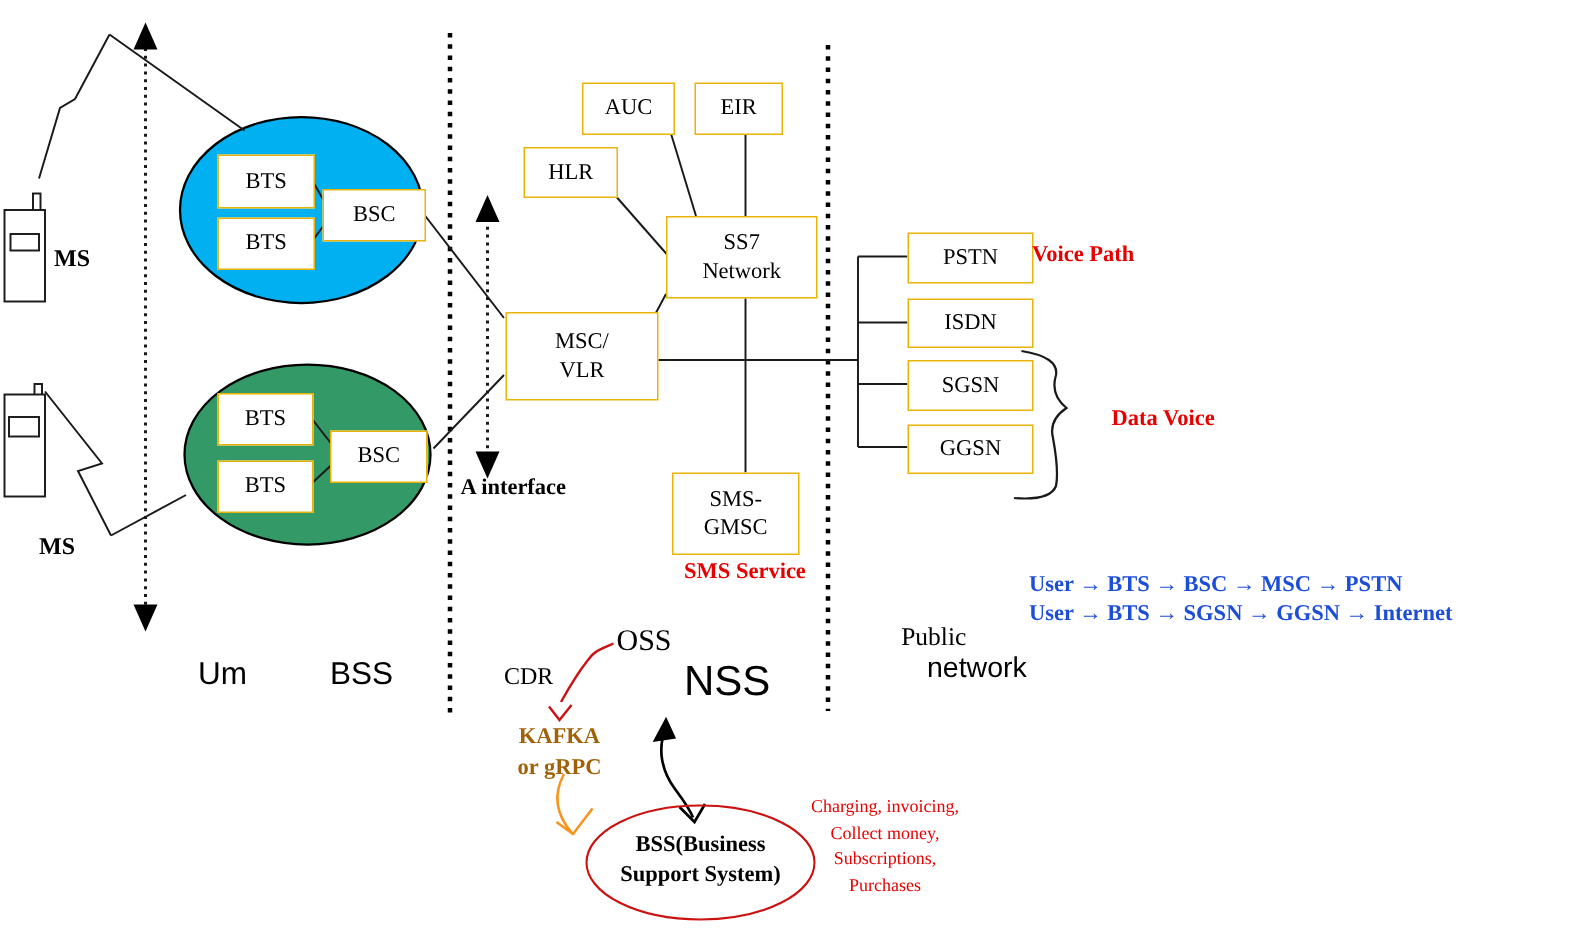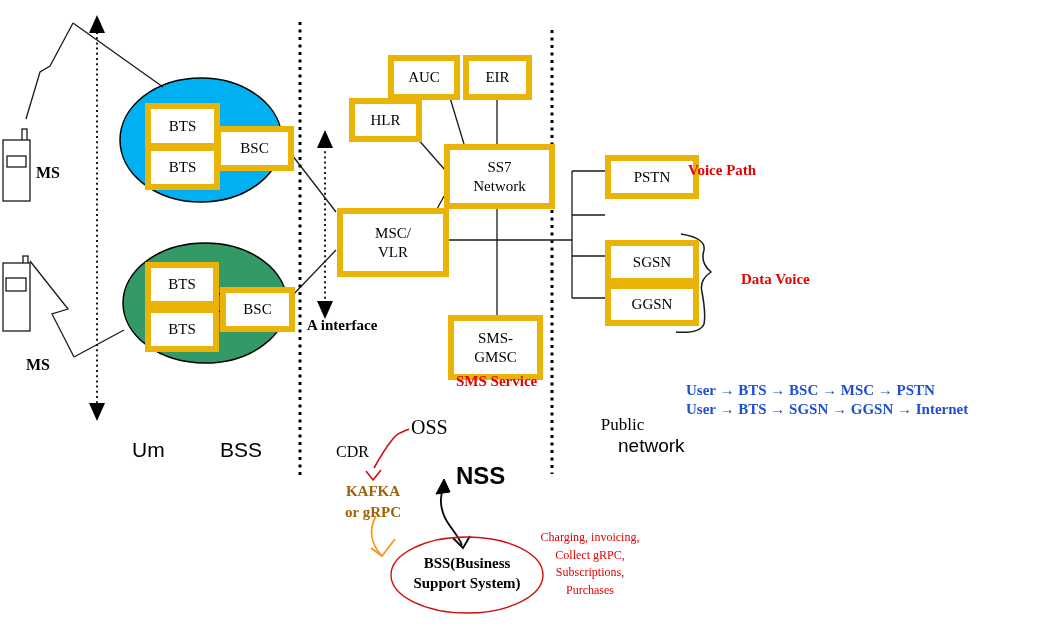--- a/index.html
+++ b/index.html
@@ -1,19 +1,19 @@
 <!DOCTYPE html>
 <html><head>
 <meta charset="utf-8">
 <style>
   html,body{margin:0;padding:0;background:#fff;}
   #stage{position:relative;width:1058px;height:627px;background:#fff;overflow:hidden;
          font-family:"Liberation Serif",serif;color:#000;}
   #wires{position:absolute;left:0;top:0;width:1058px;height:627px;}
-  .box{position:absolute;border:6px solid #eab308;background:#fff;display:flex;flex-direction:column;
+  .box{position:absolute;border:1px solid #eab308;background:#fff;display:flex;flex-direction:column;
        align-items:center;justify-content:center;text-align:center;
        font-family:"Liberation Serif",serif;font-size:15px;line-height:1.25;}
   .lbl{position:absolute;white-space:nowrap;}
   .serif{font-family:"Liberation Serif",serif;}
   .sans{font-family:"Liberation Sans",sans-serif;margin-left:48px;}
   .b{font-weight:bold;}
   .red{color:#e60000;}
   .blue{color:#1d4ed8;}
   .orange{color:#a16207;}
   .center{text-align:center;white-space:normal;}
@@ -150,35 +150,38 @@
     <span>VLR</span>
   </div>
   <div class="box" style="left:448px;top:315px;width:83px;height:53px;">
     <span>SMS-</span>
     <span>GMSC</span>
   </div>
 
   <div class="box" style="left:605px;top:155px;width:82px;height:32px;">
       <span>PSTN</span>
     </div>
+  <div class="box" style="left:605px;top:199px;width:82px;height:31px;">
+      <span>ISDN</span>
+    </div>
   <div class="box" style="left:605px;top:240px;width:82px;height:32px;">
       <span>SGSN</span>
     </div>
   <div class="box" style="left:605px;top:283px;width:82px;height:31px;">
       <span>GGSN</span>
     </div>
 
   <div class="lbl serif b" style="left:36px;top:164px;font-size:16px;"><span>MS</span></div>
   <div class="lbl serif b" style="left:26px;top:356px;font-size:16px;"><span>MS</span></div>
 
   <div class="lbl sans" style="left:84px;top:438px;font-size:21px;"><span>Um</span></div>
   <div class="lbl sans" style="left:172px;top:438px;font-size:21px;"><span>BSS</span></div>
   <div class="lbl serif b" style="left:307px;top:317px;font-size:15px;"><span>A interface</span></div>
   <div class="lbl serif" style="left:411px;top:416px;font-size:20px;"><span>OSS</span></div>
-  <div class="lbl sans" style="left:408px;top:462px;font-size:24px;font-weight:bold;"><span>NSS</span></div>
+  <div class="lbl sans" style="left:408px;top:438px;font-size:28px;"><span>NSS</span></div>
   <div class="lbl serif" style="left:336px;top:443px;font-size:16px;"><span>CDR</span></div>
   <div class="lbl center" style="left:570px;top:415px;width:105px;">
     <div class="serif" style="font-size:17px;">Public</div>
     <div class="sans" style="font-size:19px;">network</div>
   </div>
 
   <div class="lbl serif b red" style="left:688px;top:162px;font-size:15px;"><span>Voice Path</span></div>
   <div class="lbl serif b red" style="left:741px;top:271px;font-size:15px;"><span>Data Voice</span></div>
   <div class="lbl serif b red" style="left:456px;top:373px;font-size:15px;"><span>SMS Service</span></div>
 
@@ -187,21 +190,21 @@
     <div>or gRPC</div>
   </div>
 
   <div class="lbl center b serif" style="left:393px;top:553px;width:148px;font-size:15px;line-height:20px;">
     <div>BSS(Business</div>
     <div>Support System)</div>
   </div>
 
   <div class="lbl center serif red" style="left:514px;top:529px;width:152px;font-size:12px;line-height:17.5px;">
     <div>Charging, invoicing,</div>
-    <div>Collect gRPC,</div>
+    <div>Collect money,</div>
     <div>Subscriptions,</div>
     <div>Purchases</div>
   </div>
 
   <div class="lbl serif b blue" style="left:686px;top:381px;font-size:15px;line-height:19px;">
     <div>User → BTS → BSC → MSC → PSTN</div>
     <div>User → BTS → SGSN → GGSN → Internet</div>
   </div>
 
 </div>

